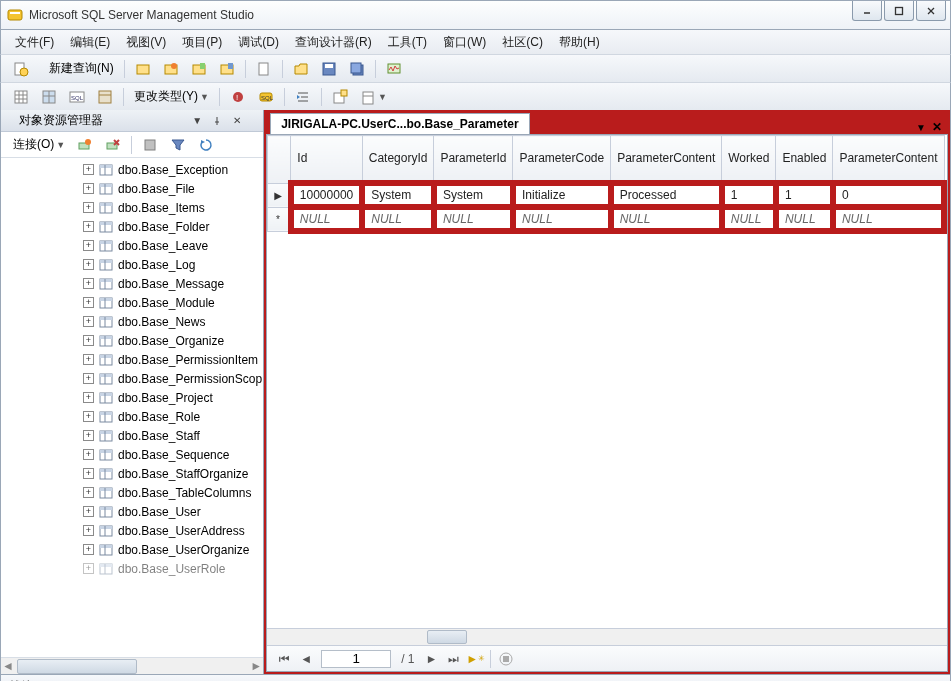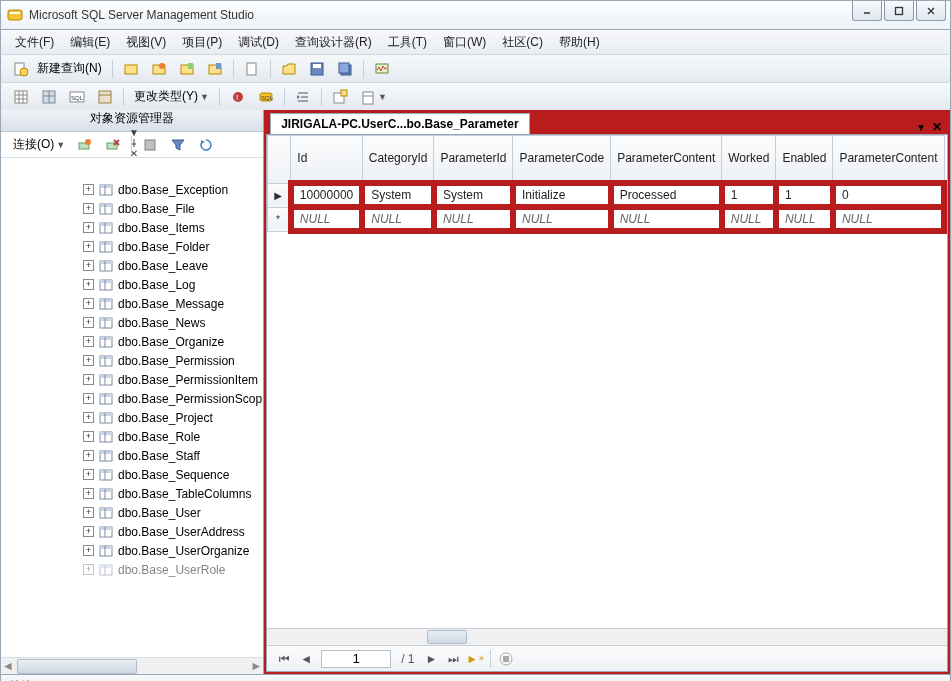--- a/index.html
+++ b/index.html
@@ -22,25 +22,25 @@
 .tb-btn { display:flex; align-items:center; height:22px; padding:0 4px; margin:0 1px; border:1px solid transparent; border-radius:2px; }
 .tb-sep { width:1px; height:18px; background:#c7cedb; margin:0 4px; }
 .tb-icon { width:16px; height:16px; display:inline-flex; align-items:center; justify-content:center; }
 .tb-dd { font-size:9px; margin-left:2px; color:#555; }
 
 
 .workspace { display:flex; height: 565px; border:1px solid #9aa7b7; border-top:none; }
 
 
 .explorer { width: 325px; border-right:1px solid #9aa7b7; display:flex; flex-direction:column; background:#fff; }
-.pane-header { height:22px; background: linear-gradient(#eef2f6, #dbe1ea); border-bottom:1px solid #c0c9d6; display:flex; align-items:center; padding:0 18px;flex-direction:column; }
+.pane-header { height:22px; background: linear-gradient(#eef2f6, #dbe1ea); border-bottom:1px solid #c0c9d6; display:flex; align-items:center; padding:0 18px; }
 .pane-header .spacer { flex:1; }
 .pane-btn { width:16px; height:16px; margin-left:4px; display:flex; align-items:center; justify-content:center; color:#444; font-size:10px; }
 .explorer-toolbar { height:26px; border-bottom:1px solid #d8dee6; display:flex; align-items:center; padding:0 6px; }
-.tree-container { flex:1; overflow:hidden; position:relative;margin-top:20px; }
+.tree-container { flex:1; overflow:hidden; position:relative; }
 .tree { padding: 2px 0; }
 .tree-row { display:flex; align-items:center; height:19px; padding-left:82px; white-space:nowrap; }
 .tree-row .expander { width:11px; height:11px; border:1px solid #8a8a8a; margin-right:4px; display:flex; align-items:center; justify-content:center; font-size:9px; line-height:1; color:#333; background:#fff; }
 .tree-row .expander::before { content:"+"; }
 .tree-row .node-icon { width:16px; height:16px; margin-right:4px; }
 .tree-row.partial { opacity:0.5; }
 .explorer-scroll-h { height:17px; border-top:1px solid #d8dee6; background:#f0f0f0; display:flex; align-items:center; }
 .scroll-thumb-h { height:15px; background:linear-gradient(#e8eef4,#cfd9e4); border:1px solid #b0bbc8; border-radius:2px; }
 
 
@@ -112,21 +112,21 @@
 </div>
 
 <div class="toolbar">
   <div class="tb-btn">
     <span class="tb-icon">
         <svg width="16" height="16">
           <rect x="2" y="2" width="9" height="12" fill="#fff" stroke="#888"></rect>
           <circle cx="11" cy="11" r="4" fill="#ffd257" stroke="#b58900"></circle>
         </svg>
       </span>
-    <span style="margin-left:8px;">新建查询(N)</span>
+    <span style="margin-left:20px;">新建查询(N)</span>
   </div>
   <div class="tb-sep"></div>
   <div class="tb-btn">
       <span class="tb-icon">
         <svg width="16" height="16">
           <rect x="2" y="4" width="12" height="9" fill="#ffe08a" stroke="#b58900"></rect>
         </svg>
       </span>
     </div>
   <div class="tb-btn">
@@ -427,20 +427,31 @@
           </div>
           <div class="tree-row">
             <span class="expander"></span>
             <span class="node-icon">
               <svg width="16" height="16">
                 <rect x="2" y="3" width="12" height="10" fill="#fff" stroke="#7a8aa0"></rect>
                 <rect x="2" y="3" width="12" height="3" fill="#c8d4e4"></rect>
                 <line x1="7" y1="3" x2="7" y2="13" stroke="#7a8aa0"></line>
               </svg>
             </span>
+            <span>dbo.Base_Module</span>
+          </div>
+          <div class="tree-row">
+            <span class="expander"></span>
+            <span class="node-icon">
+              <svg width="16" height="16">
+                <rect x="2" y="3" width="12" height="10" fill="#fff" stroke="#7a8aa0"></rect>
+                <rect x="2" y="3" width="12" height="3" fill="#c8d4e4"></rect>
+                <line x1="7" y1="3" x2="7" y2="13" stroke="#7a8aa0"></line>
+              </svg>
+            </span>
             <span>dbo.Base_News</span>
           </div>
           <div class="tree-row">
             <span class="expander"></span>
             <span class="node-icon">
               <svg width="16" height="16">
                 <rect x="2" y="3" width="12" height="10" fill="#fff" stroke="#7a8aa0"></rect>
                 <rect x="2" y="3" width="12" height="3" fill="#c8d4e4"></rect>
                 <line x1="7" y1="3" x2="7" y2="13" stroke="#7a8aa0"></line>
               </svg>
@@ -449,31 +460,20 @@
           </div>
           <div class="tree-row">
             <span class="expander"></span>
             <span class="node-icon">
               <svg width="16" height="16">
                 <rect x="2" y="3" width="12" height="10" fill="#fff" stroke="#7a8aa0"></rect>
                 <rect x="2" y="3" width="12" height="3" fill="#c8d4e4"></rect>
                 <line x1="7" y1="3" x2="7" y2="13" stroke="#7a8aa0"></line>
               </svg>
             </span>
-            <span>dbo.Base_Permission</span>
-          </div>
-          <div class="tree-row">
-            <span class="expander"></span>
-            <span class="node-icon">
-              <svg width="16" height="16">
-                <rect x="2" y="3" width="12" height="10" fill="#fff" stroke="#7a8aa0"></rect>
-                <rect x="2" y="3" width="12" height="3" fill="#c8d4e4"></rect>
-                <line x1="7" y1="3" x2="7" y2="13" stroke="#7a8aa0"></line>
-              </svg>
-            </span>
             <span>dbo.Base_PermissionItem</span>
           </div>
           <div class="tree-row">
             <span class="expander"></span>
             <span class="node-icon">
               <svg width="16" height="16">
                 <rect x="2" y="3" width="12" height="10" fill="#fff" stroke="#7a8aa0"></rect>
                 <rect x="2" y="3" width="12" height="3" fill="#c8d4e4"></rect>
                 <line x1="7" y1="3" x2="7" y2="13" stroke="#7a8aa0"></line>
               </svg>
@@ -516,20 +516,31 @@
           <div class="tree-row">
             <span class="expander"></span>
             <span class="node-icon">
               <svg width="16" height="16">
                 <rect x="2" y="3" width="12" height="10" fill="#fff" stroke="#7a8aa0"></rect>
                 <rect x="2" y="3" width="12" height="3" fill="#c8d4e4"></rect>
                 <line x1="7" y1="3" x2="7" y2="13" stroke="#7a8aa0"></line>
               </svg>
             </span>
             <span>dbo.Base_Sequence</span>
+          </div>
+          <div class="tree-row">
+            <span class="expander"></span>
+            <span class="node-icon">
+              <svg width="16" height="16">
+                <rect x="2" y="3" width="12" height="10" fill="#fff" stroke="#7a8aa0"></rect>
+                <rect x="2" y="3" width="12" height="3" fill="#c8d4e4"></rect>
+                <line x1="7" y1="3" x2="7" y2="13" stroke="#7a8aa0"></line>
+              </svg>
+            </span>
+            <span>dbo.Base_StaffOrganize</span>
           </div>
           <div class="tree-row">
             <span class="expander"></span>
             <span class="node-icon">
               <svg width="16" height="16">
                 <rect x="2" y="3" width="12" height="10" fill="#fff" stroke="#7a8aa0"></rect>
                 <rect x="2" y="3" width="12" height="3" fill="#c8d4e4"></rect>
                 <line x1="7" y1="3" x2="7" y2="13" stroke="#7a8aa0"></line>
               </svg>
             </span>

